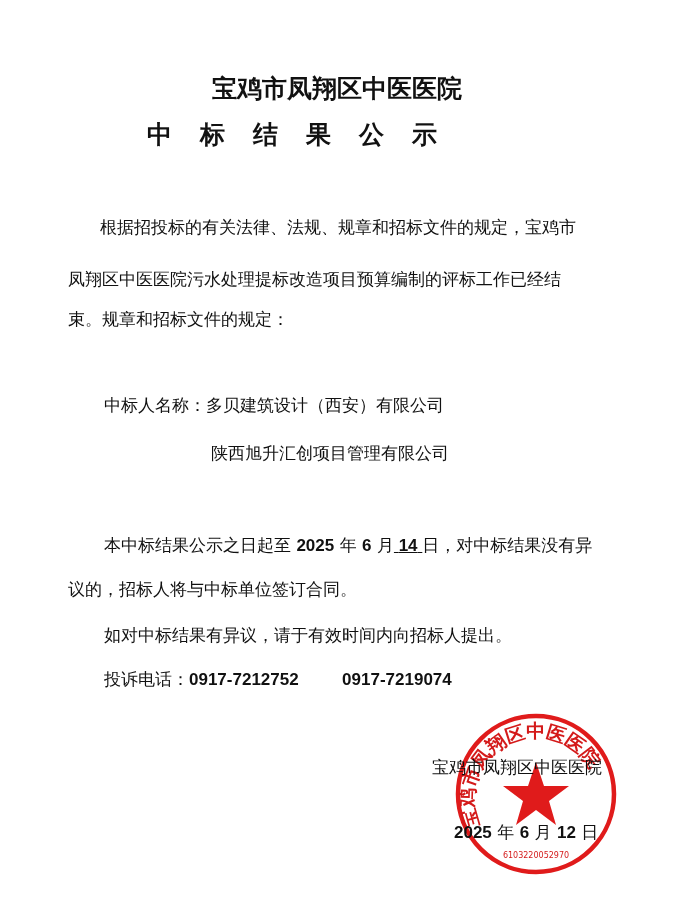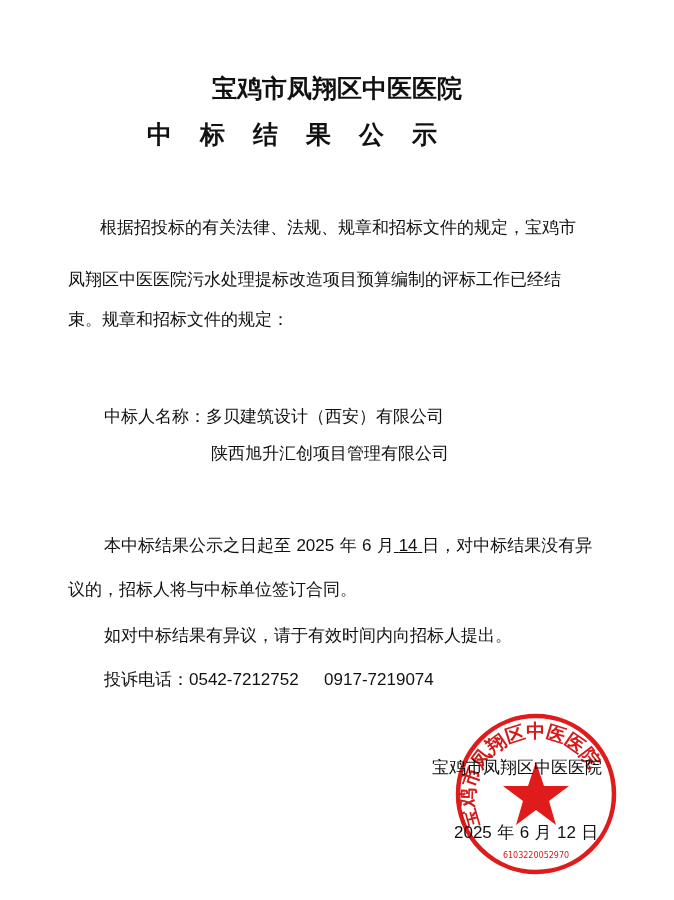--- a/index.html
+++ b/index.html
@@ -4,52 +4,52 @@
 <style>
   html, body { margin: 0; padding: 0; background: #ffffff; }
   body { width: 674px; height: 900px; position: relative; overflow: hidden;
          font-family: "DejaVu Sans", "Liberation Sans", sans-serif; color: #111; }
   .abs { position: absolute; white-space: nowrap; }
   .title1 { left: 0; width: 674px; text-align: center; top: 72px; font-size: 25px; font-weight: bold;
             font-family: "DejaVu Serif", "Liberation Serif", serif; letter-spacing: 0px; }
   .title2 { left: 0; width: 584px; text-align: center; top: 118px; font-size: 25px; font-weight: bold;
             font-family: "DejaVu Serif", "Liberation Serif", serif; letter-spacing: 28px; padding-left: 28px; box-sizing: border-box; }
   .line { position: absolute; left: 68px; font-size: 17px; white-space: nowrap; }
-  .num { font-family: "Liberation Sans", sans-serif; font-weight: normal; font-size: 17px; }
+  .num { font-family: "Liberation Sans", sans-serif; font-weight: bold; font-size: 17px; }
   .ul { text-decoration: underline; }
   .stamp { position: absolute; left: 452px; top: 710px; width: 168px; height: 168px; }
   .sig { position: absolute; font-size: 17px; white-space: nowrap; z-index: 2; }
 </style>
 </head>
 <body>
 
 <div class="abs title1">宝鸡市凤翔区中医医院</div>
 <div class="abs title2">中标结果公示</div>
 
 <div class="line" style="left:100px; top:216px;">根据招投标的有关法律、法规、规章和招标文件的规定，宝鸡市</div>
 <div class="line" style="top:268px;">凤翔区中医医院污水处理提标改造项目预算编制的评标工作已经结</div>
 <div class="line" style="top:308px;">束。规章和招标文件的规定：</div>
 
-<div class="line" style="left:104px; top:405px;">
+<div class="line" style="left:104px; top:394px;">
   <span>中标人名称：</span><span>多贝建筑设计（西安）有限公司</span>
 </div>
 <div class="line" style="left:211px; top:442px;">陕西旭升汇创项目管理有限公司</div>
 
 <div class="line" style="left:104px; top:534px;">
   <span>本中标结果公示之日起至</span>
   <span class="num">2025</span>
   <span>年</span>
   <span class="num">6</span>
   <span>月</span><span class="num ul">&nbsp;<span>14</span>&nbsp;</span><span>日，对中标结果没有异</span>
 </div>
 <div class="line" style="top:578px;text-align:center;">议的，招标人将与中标单位签订合同。</div>
 <div class="line" style="left:104px; top:624px;text-align:right;">如对中标结果有异议，请于有效时间内向招标人提出。</div>
 <div class="line" style="left:104px; top:668px;">
-  <span>投诉电话：</span><span class="num">0542-7212752</span>
-  <span class="num" style="margin-left:20px;">0917-7219074</span>
+  <span>投诉电话：</span><span class="num">0917-7212752</span>
+  <span class="num" style="margin-left:38px;">0917-7219074</span>
 </div>
 
 <svg class="stamp" viewBox="0 0 168 168">
   <defs>
     <path id="ringpath" d="M 30 120 A 62 62 0 1 1 138 120"></path>
   </defs>
   <circle cx="84" cy="84" r="78" fill="none" stroke="#e01b1b" stroke-width="4.5"></circle>
   <polygon points="84,52 92,76 117,76 97,91 104,115 84,100 64,115 71,91 51,76 76,76" fill="#e01b1b"></polygon>
   <text font-size="19" font-weight="bold" fill="#d41a1a" font-family="DejaVu Sans, sans-serif">
     <textPath href="#ringpath" startOffset="2%">宝鸡市凤翔区中医医院</textPath>

